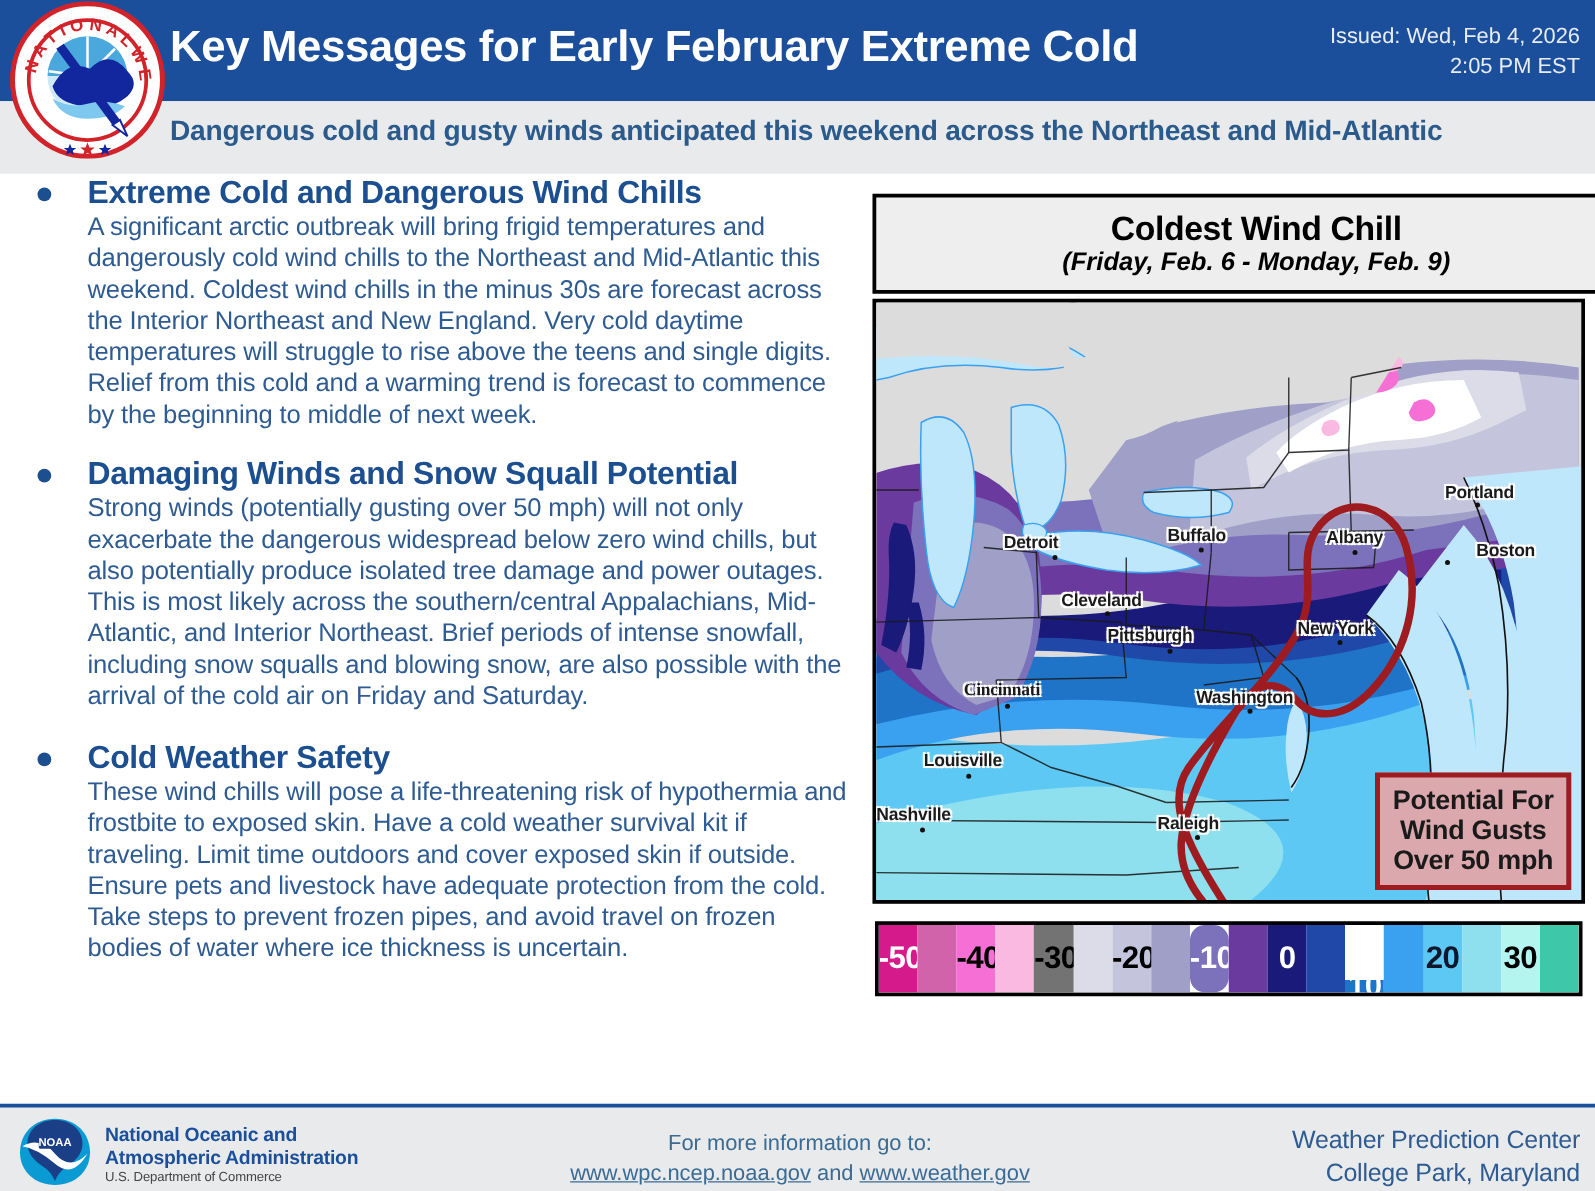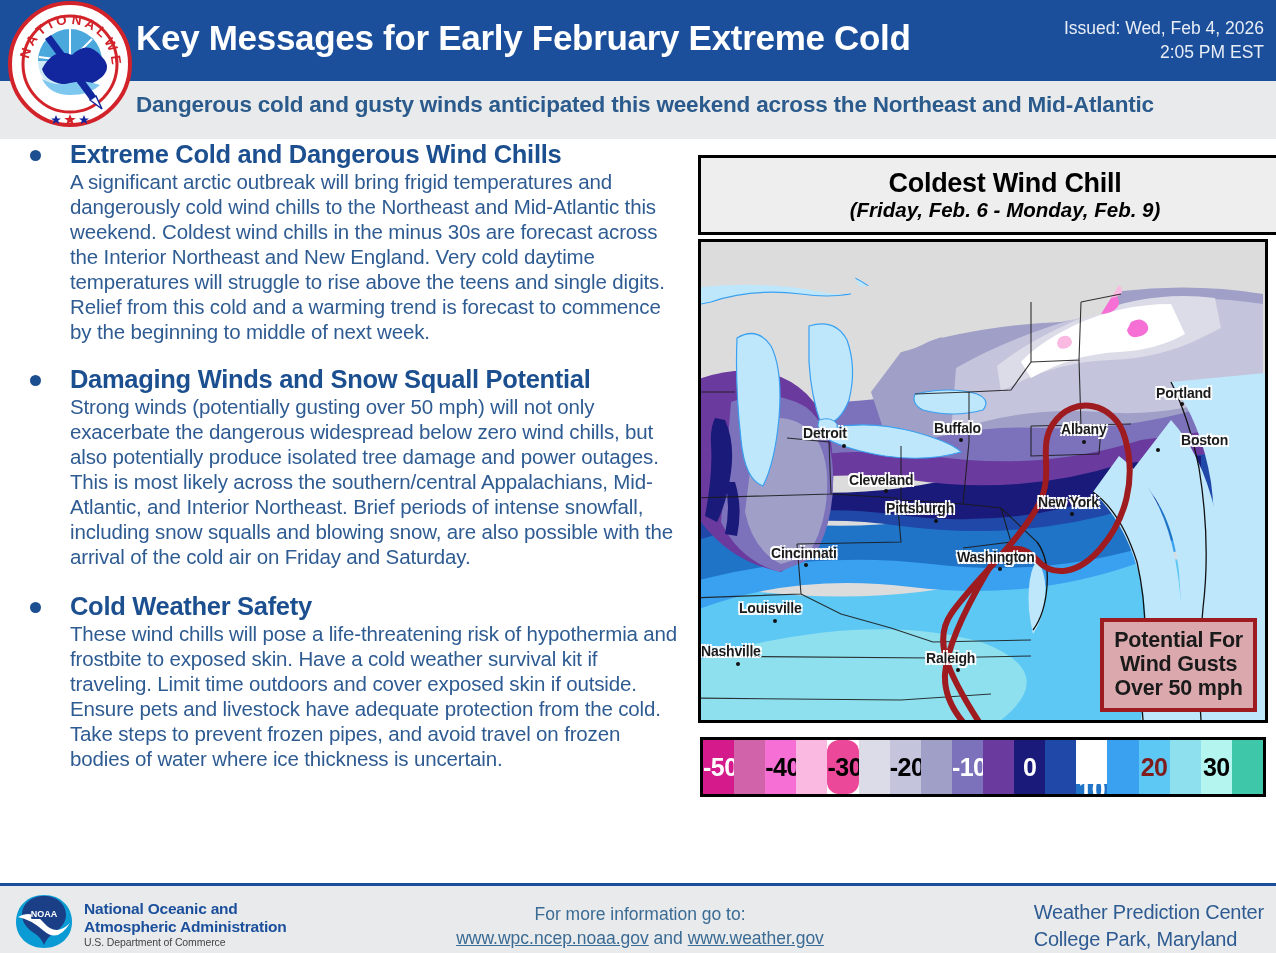--- a/index.html
+++ b/index.html
@@ -117,21 +117,21 @@
   .noaa-text2 {
     position: absolute; left: 84px; top: 936px; color: #444;
     font-size: 10.5px; letter-spacing: -0.1px;
   }
   .footer-mid {
     position: absolute; left: 430px; top: 902px; width: 420px; text-align: center;
     color: #3a6b94; font-size: 17.5px; line-height: 24px;
   }
   .footer-mid a { color: #3a6b94; text-decoration: underline; }
   .footer-right {
-    position: absolute; right: 12px; top: 899px; 
+    position: absolute; right: 12px; top: 899px; text-align: right;
     color: #2e5b92; font-size: 20px; line-height: 27px; letter-spacing: -0.2px;
   }
 </style>
 </head>
 <body>
 
 <div id="page">
 
   <div class="header-bar"></div>
   <div class="subtitle-bar"></div>
@@ -343,21 +343,21 @@
           <div class="city" style="left: 455px; top: 143px;">Portland</div>
           <div class="city-dot" style="left: 479px; top: 160px;"></div>
           <div class="city" style="left: 148px; top: 230px;">Cleveland</div>
           <div class="city-dot" style="left: 183px; top: 247px;"></div>
           <div class="city" style="left: 185px; top: 258px;">Pittsburgh</div>
           <div class="city-dot" style="left: 233px; top: 277px;"></div>
           <div class="city" style="left: 337px; top: 252px;">New York</div>
           <div class="city-dot" style="left: 369px; top: 270px;"></div>
           <div class="city" style="left: 256px; top: 307px;">Washington</div>
           <div class="city-dot" style="left: 297px; top: 325px;"></div>
-          <div class="city" style="left: 70px; top: 303px;">Cincinnati</div>
+          <div class="city" style="left: 70px; top: 303px; font-family: Liberation Serif, serif;">Cincinnati</div>
           <div class="city-dot" style="left: 103px; top: 321px;"></div>
           <div class="city" style="left: 38px; top: 358px;">Louisville</div>
           <div class="city-dot" style="left: 72px; top: 377px;"></div>
           <div class="city" style="left: 0px; top: 401px;">Nashville</div>
           <div class="city-dot" style="left: 35px; top: 420px;"></div>
           <div class="city" style="left: 225px; top: 408px;">Raleigh</div>
           <div class="city-dot" style="left: 255px; top: 426px;"></div>
         </div>
 
       <div class="gust-box">
@@ -370,42 +370,42 @@
 
   <div class="scale-wrap" id="scale-layer">
       <div class="scale-band" style="background: rgb(213, 27, 140);">
         <span class="scale-label" style="color: rgb(255, 255, 255);">-50</span>
       </div>
       <div class="scale-band" style="background: rgb(209, 99, 170);"></div>
       <div class="scale-band" style="background: rgb(245, 111, 212);">
         <span class="scale-label" style="color: rgb(0, 0, 0);">-40</span>
       </div>
       <div class="scale-band" style="background: rgb(249, 185, 224);"></div>
-      <div class="scale-band" style="background: #ec4899; border-radius: 12px;">
+      <div class="scale-band" style="background: #737373;">
         <span class="scale-label" style="color: rgb(0, 0, 0);">-30</span>
       </div>
       <div class="scale-band" style="background: rgb(220, 220, 232);"></div>
       <div class="scale-band" style="background: rgb(196, 196, 220);">
         <span class="scale-label" style="color: rgb(0, 0, 0);">-20</span>
       </div>
       <div class="scale-band" style="background: rgb(159, 159, 200);"></div>
-      <div class="scale-band" style="background: rgb(124, 113, 187);">
+      <div class="scale-band" style="background: rgb(124, 113, 187); border-radius: 12px;">
         <span class="scale-label" style="color: rgb(255, 255, 255);">-10</span>
       </div>
       <div class="scale-band" style="background: rgb(106, 58, 158);"></div>
       <div class="scale-band" style="background: rgb(26, 26, 122);">
         <span class="scale-label" style="color: rgb(255, 255, 255);">0</span>
       </div>
       <div class="scale-band" style="background: rgb(31, 72, 168);"></div>
       <div class="scale-band" style="background: rgb(31, 116, 200); margin-top: 44px;">
         <span class="scale-label" style="color: rgb(255, 255, 255);">10</span>
       </div>
       <div class="scale-band" style="background: rgb(58, 160, 240);"></div>
       <div class="scale-band" style="background: rgb(94, 200, 245);">
-        <span class="scale-label" style="color: #7f1d1d;">20</span>
+        <span class="scale-label" style="color: #0f172a;">20</span>
       </div>
       <div class="scale-band" style="background: rgb(143, 224, 239);"></div>
       <div class="scale-band" style="background: rgb(181, 245, 240);">
         <span class="scale-label" style="color: rgb(0, 0, 0);">30</span>
       </div>
       <div class="scale-band" style="background: rgb(62, 199, 168);"></div>
     </div>
 
   <div class="footer-bar"></div>
 

